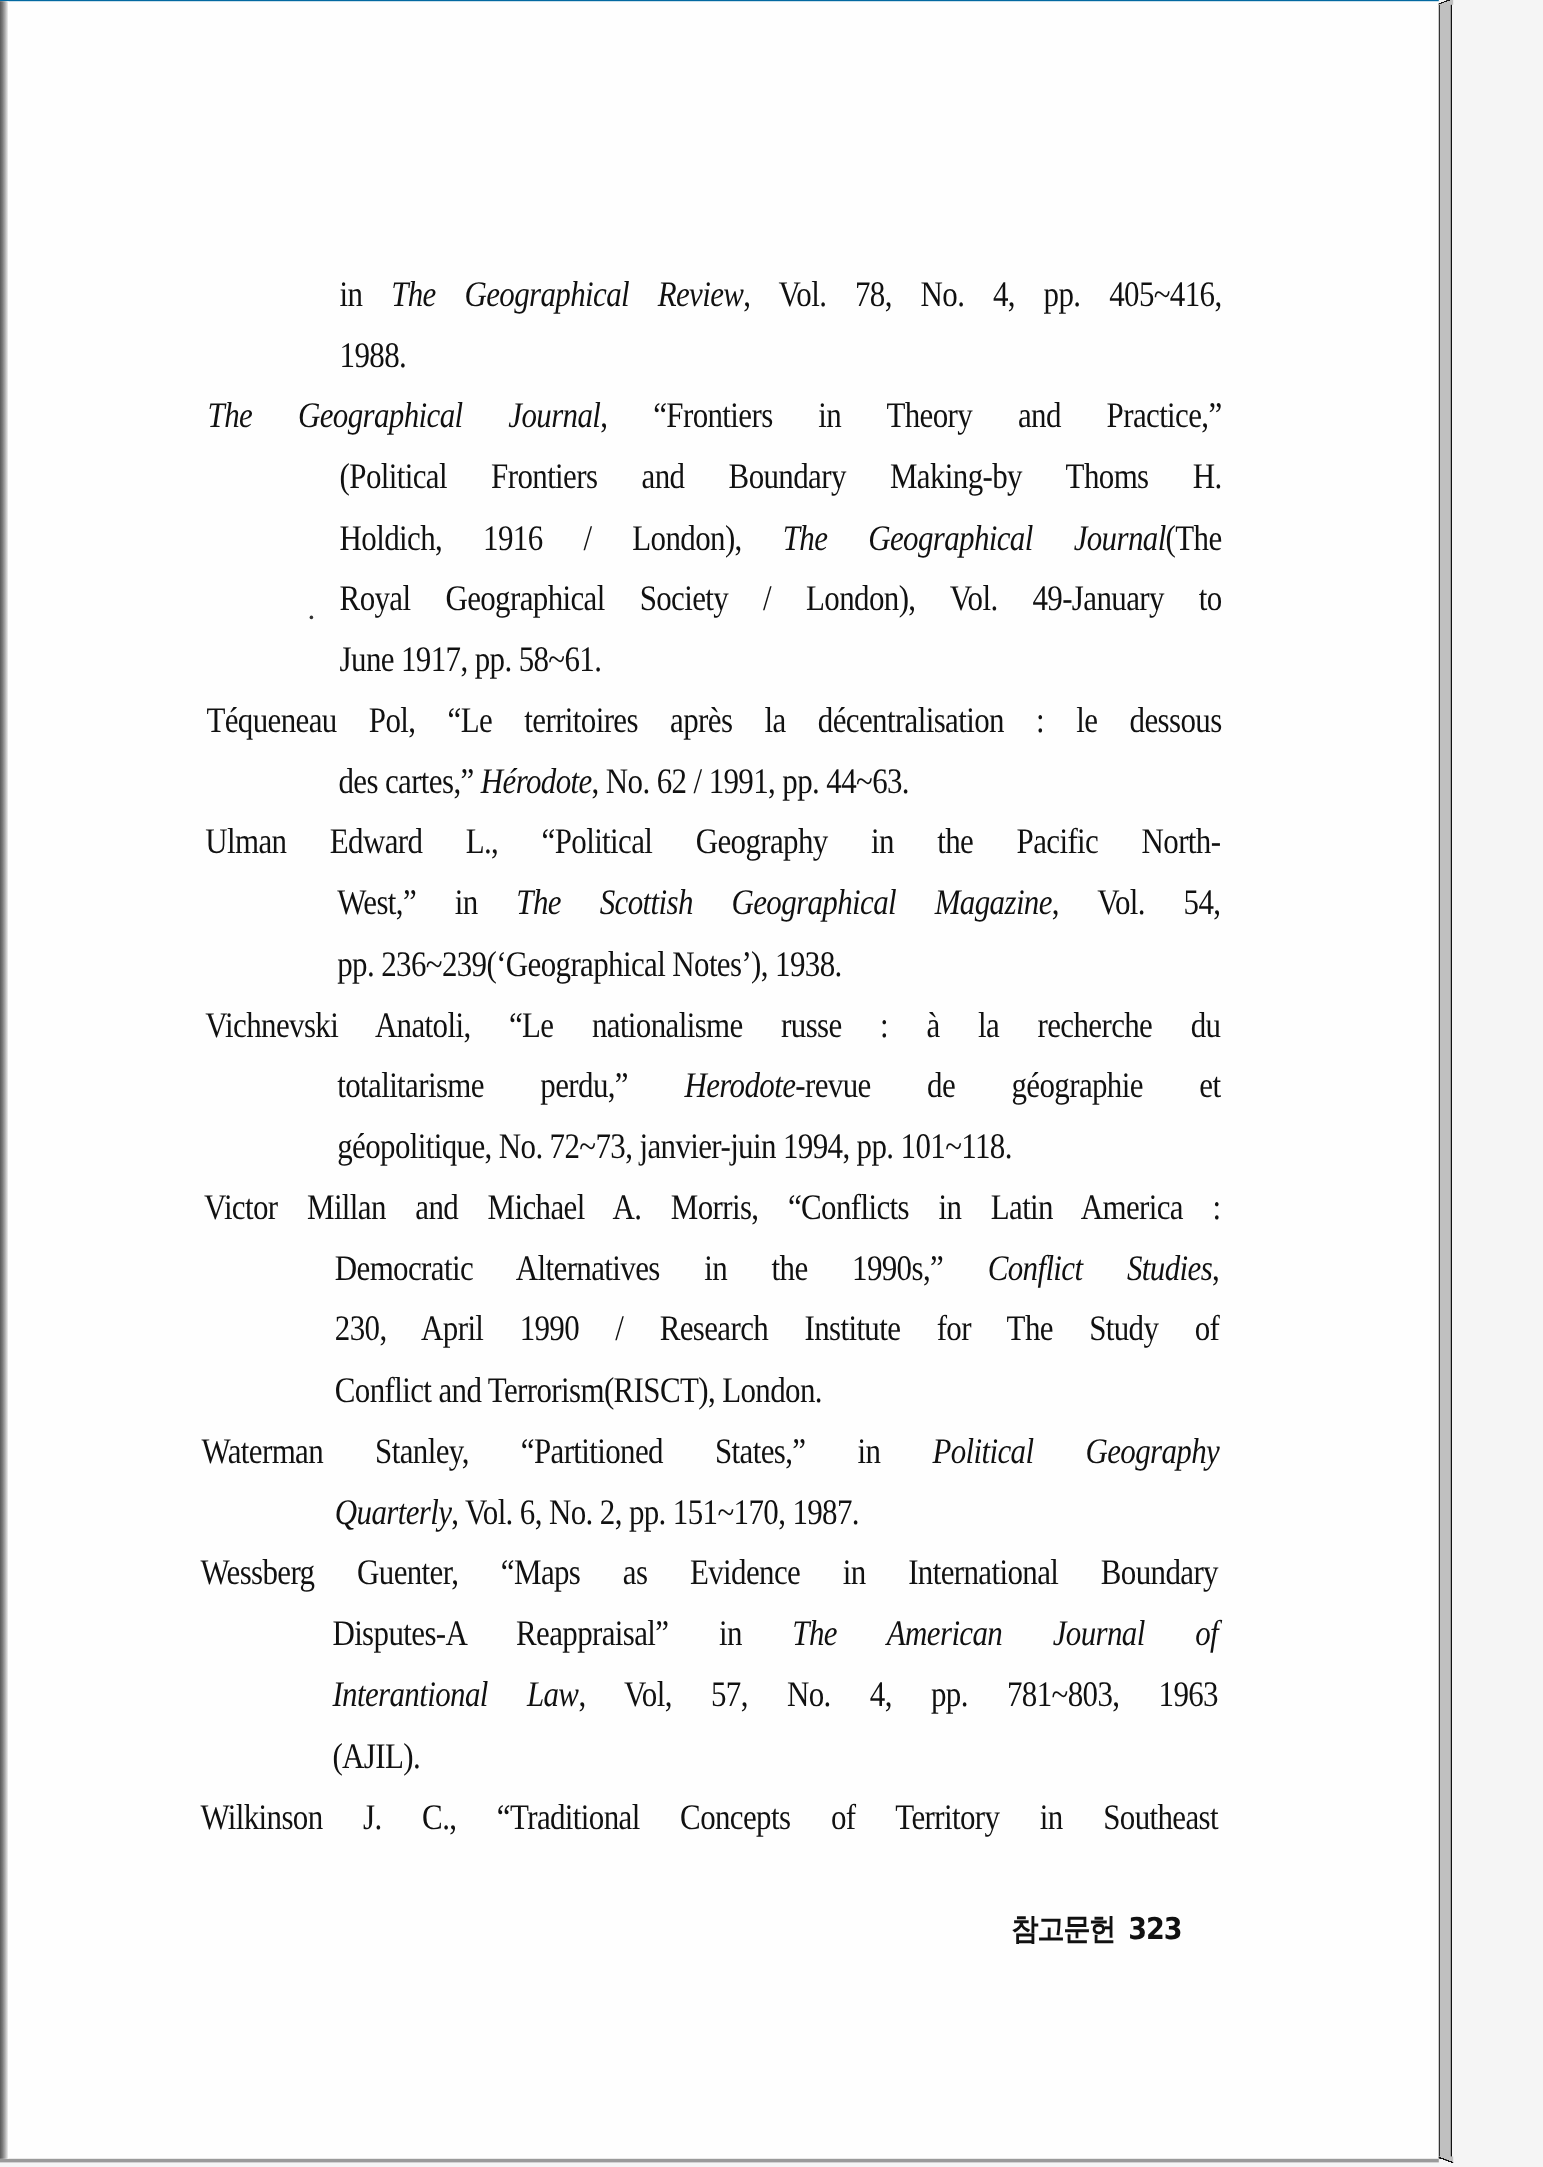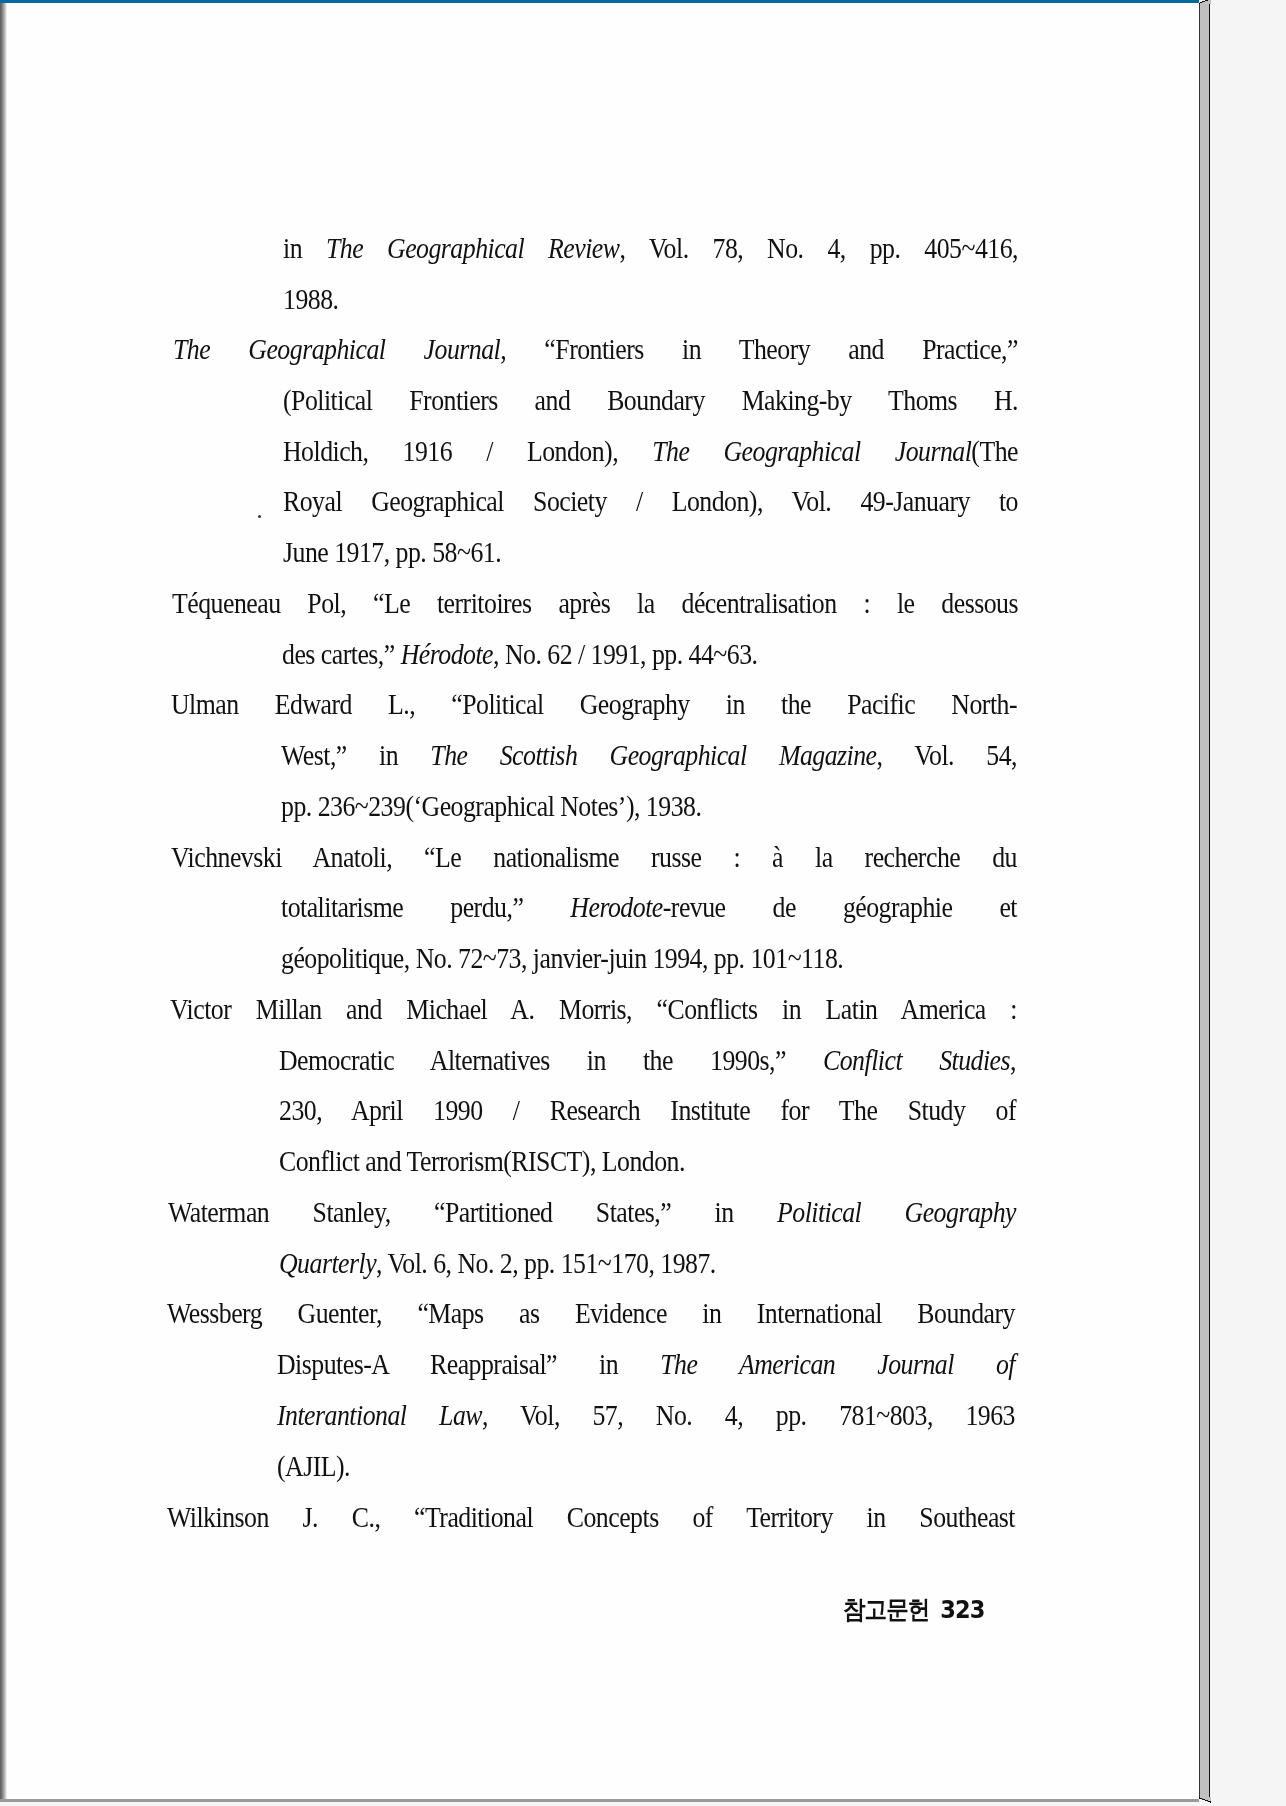--- a/index.html
+++ b/index.html
@@ -14,21 +14,21 @@
     overflow: hidden;
     font-family: "Liberation Serif", "DejaVu Serif", serif;
   }
   .page {
     position: absolute;
     left: 0;
     top: 0;
     width: 1199px;
     height: 1802px;
     background: #fefefe;
-    border-top: 3px solid #0369a1;
+    border-top: 1px solid #0369a1;
     border-bottom: 3px solid #9a9a9a;
     box-sizing: border-box;
   }
   .page-left-edge {
     position: absolute;
     left: 0;
     top: 0;
     width: 7px;
     height: 100%;
     background: linear-gradient(to right, #5a5a5a 0px, #7a7a7a 2px, #a8a8a8 4px, #dcdcdc 6px, #fefefe 7px);

